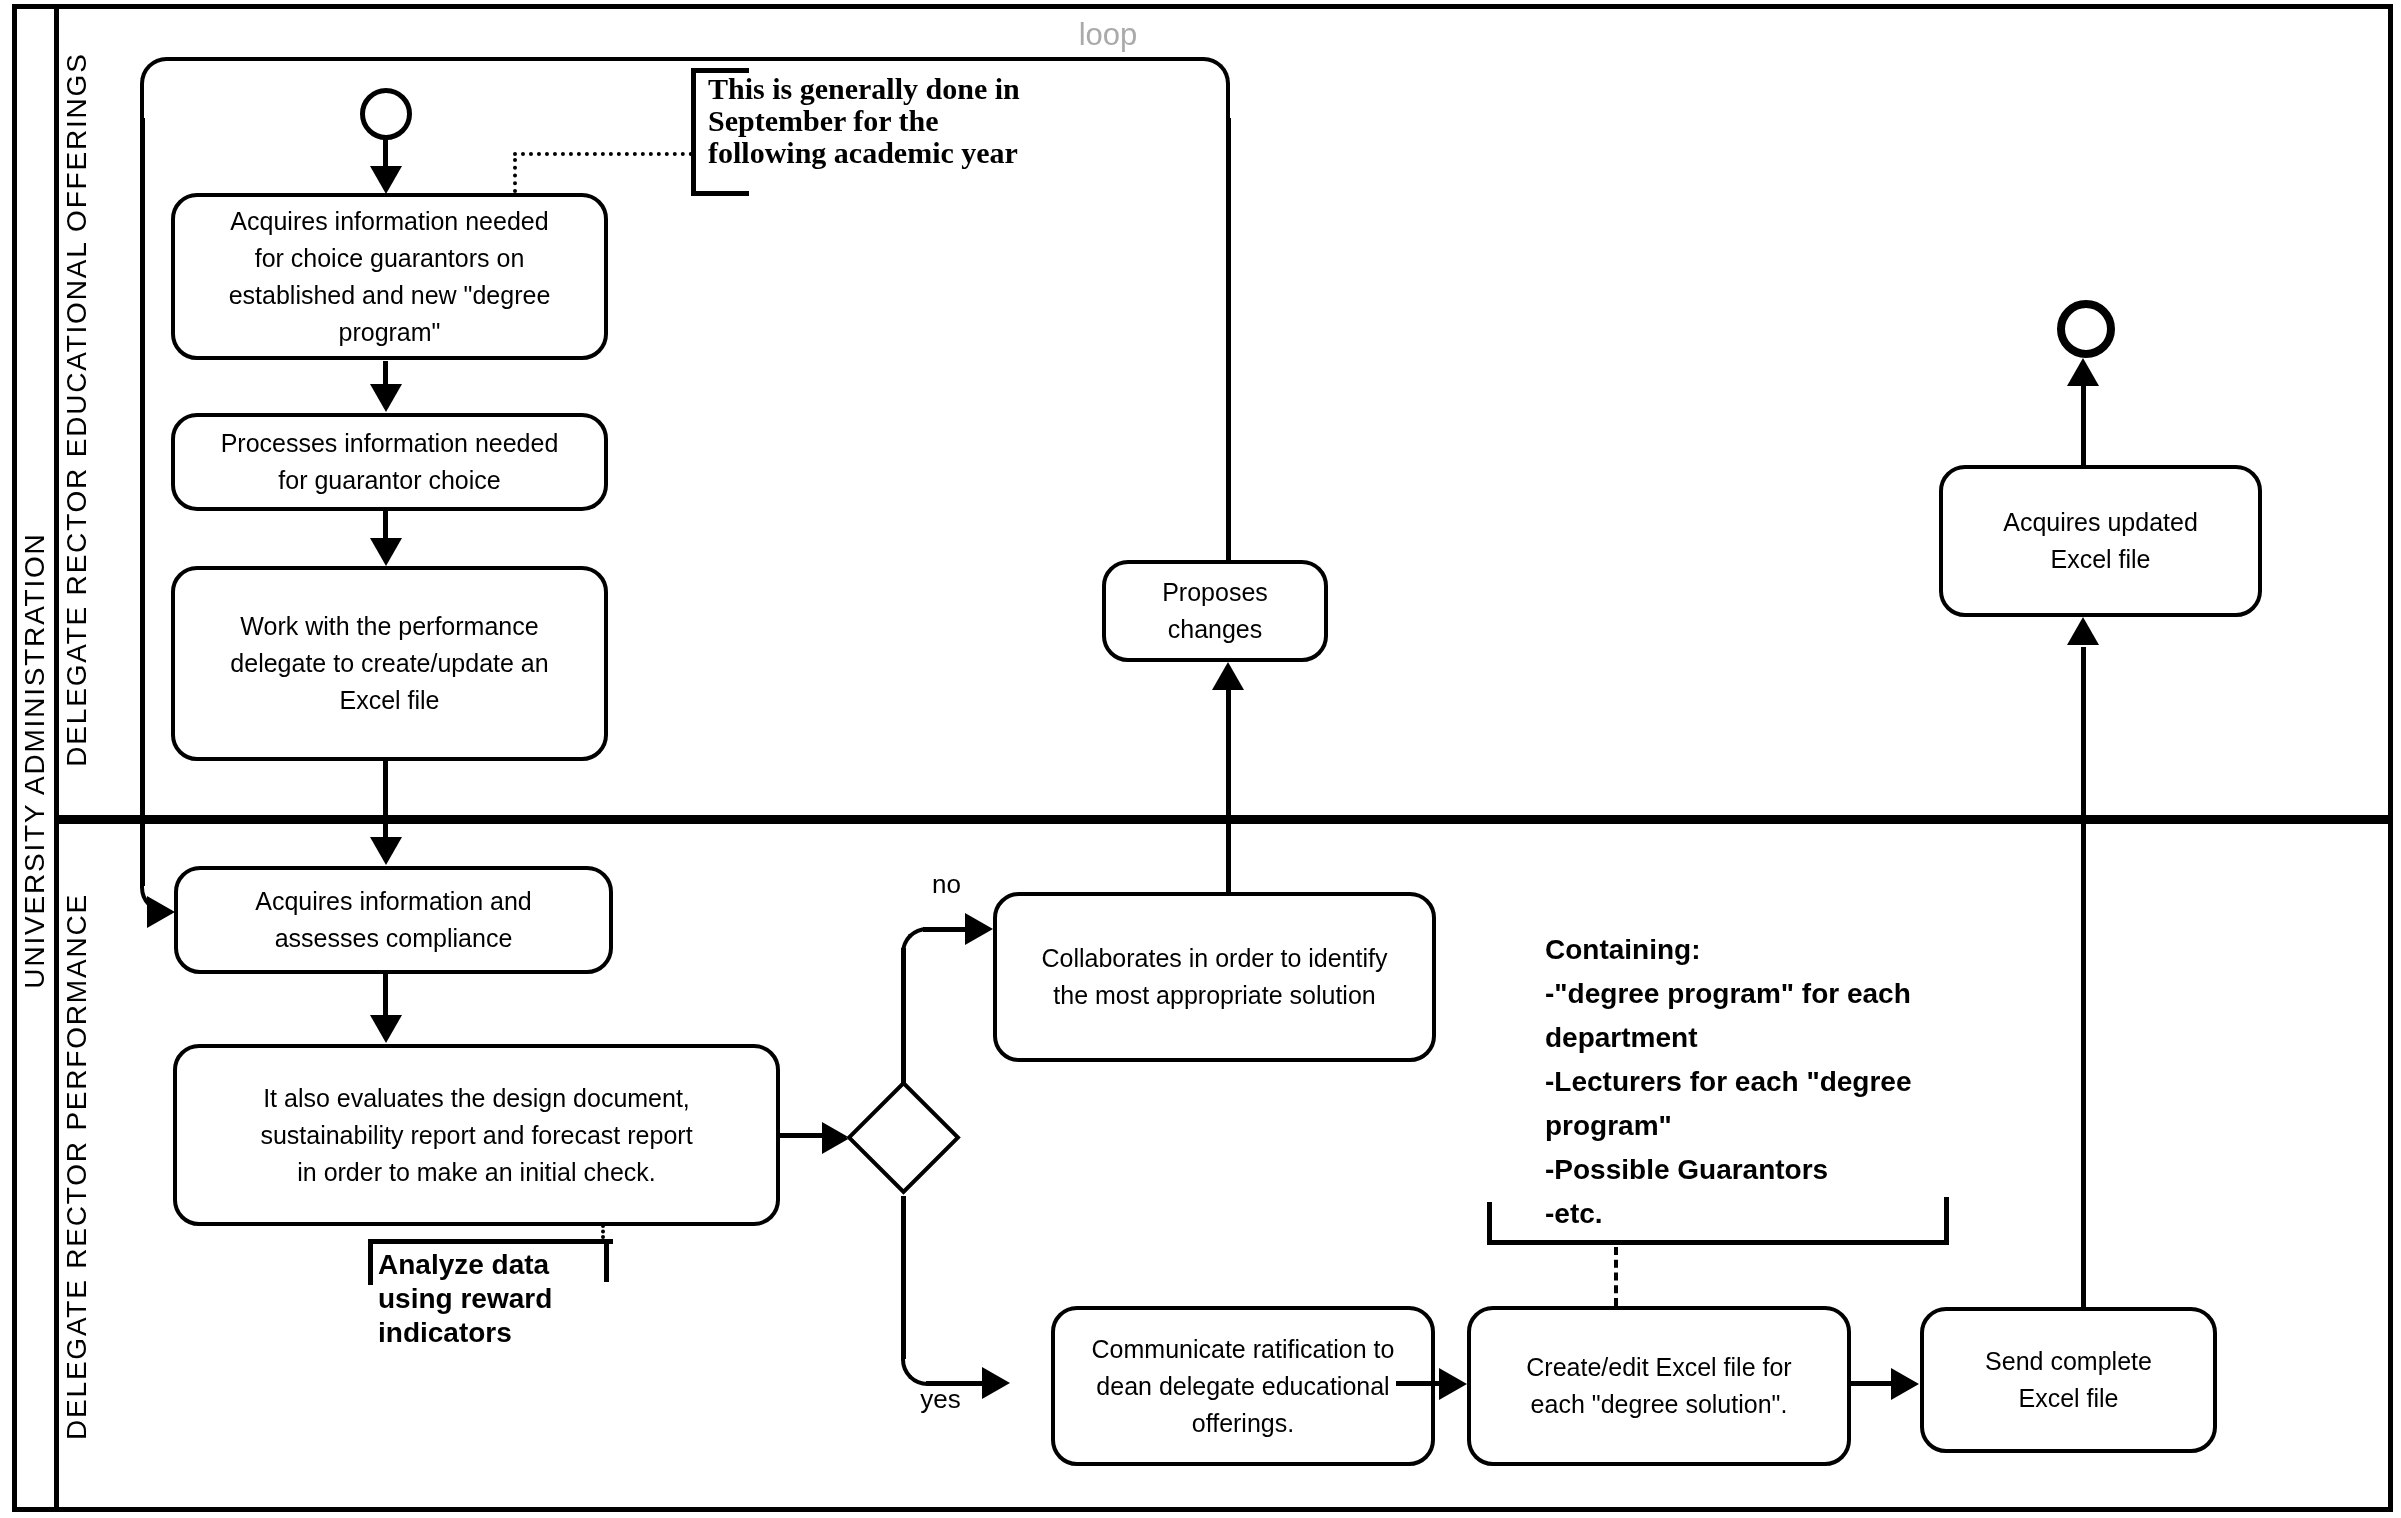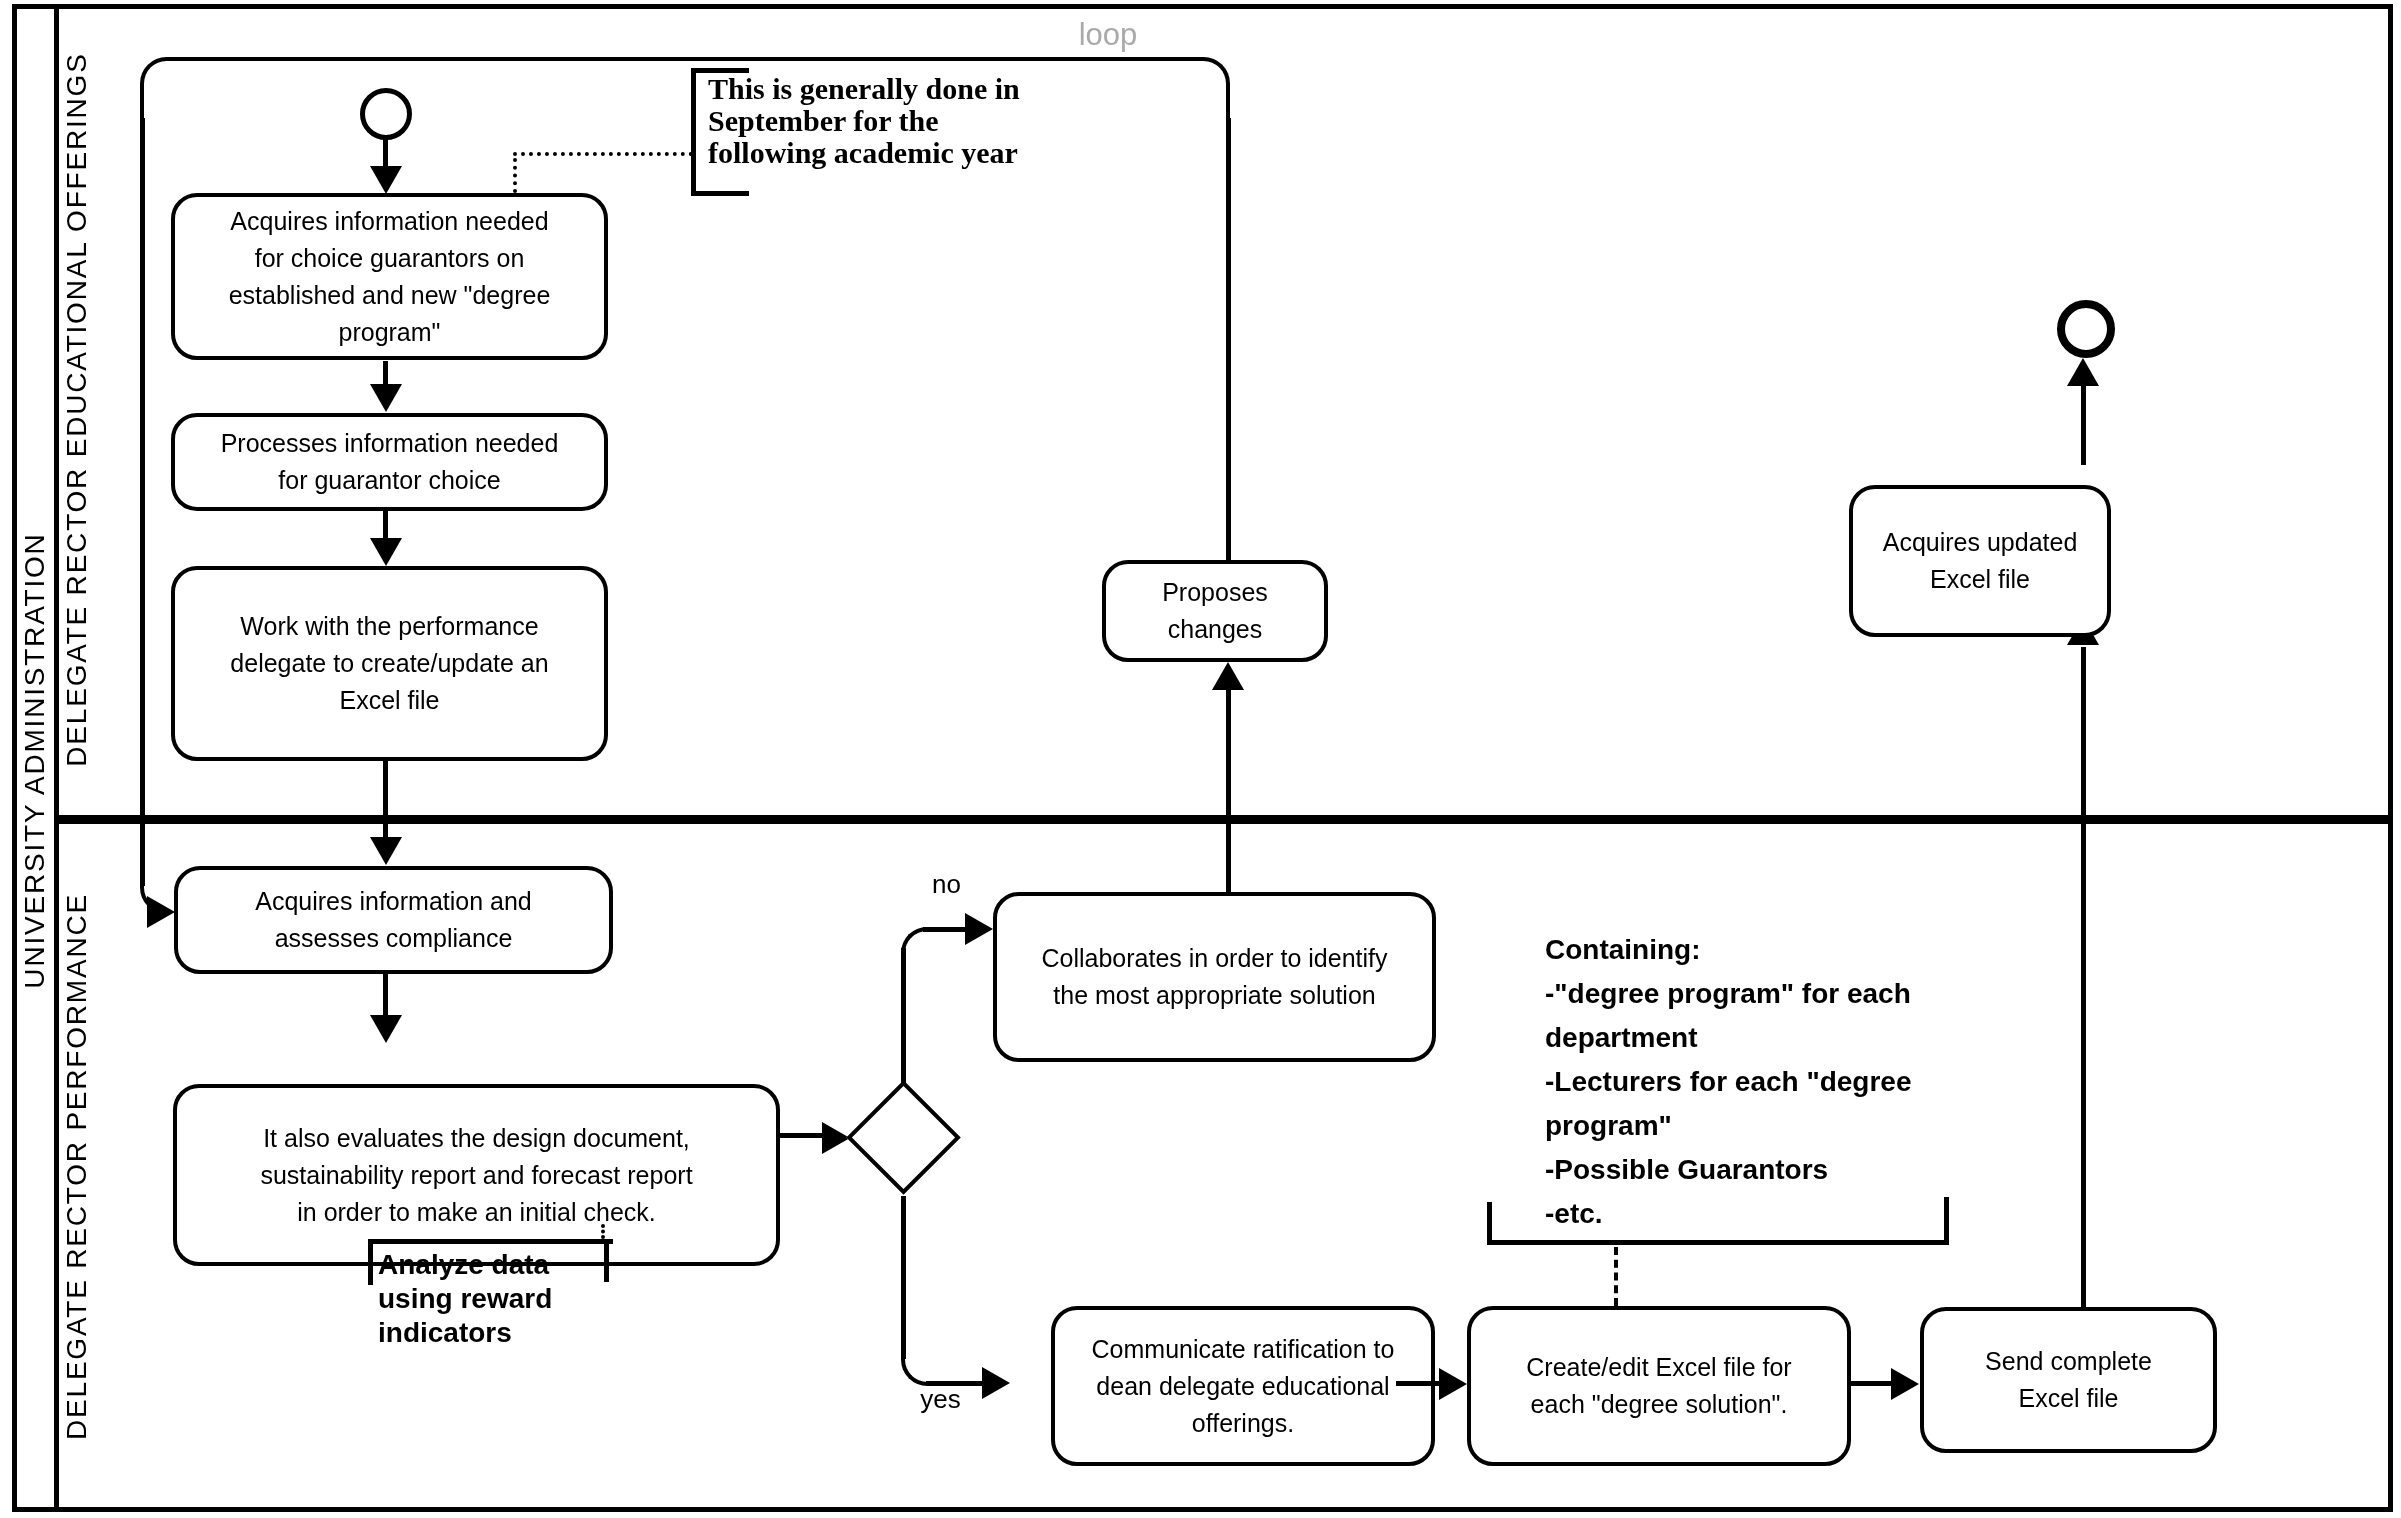--- a/index.html
+++ b/index.html
@@ -83,21 +83,21 @@
   <div class="note" style="left:708px; top:73px; width:401px; font-size:30px; line-height:32px;font-family:Liberation Serif, serif;">This is generally done in
 September for the
 following academic year</div>
 
   <div class="task" style="left:174px; top:866px; width:439px; height:108px;">Acquires information and
 assesses compliance</div>
 
   <div class="vline" style="left:383px; top:974px; height:44px;"></div>
   <div class="ah down" style="left:370px; top:1015px;"></div>
 
-  <div class="task" style="left:173px; top:1044px; width:607px; height:182px;margin-top:40px;">It also evaluates the design document,
+  <div class="task" style="left:173px; top:1044px; width:607px; height:182px;">It also evaluates the design document,
 sustainability report and forecast report
 in order to make an initial check.</div>
 
   <div class="hline" style="left:779px; top:1133px; width:45px;"></div>
   <div class="ah right" style="left:822px; top:1122px;"></div>
 
   <div class="gateway" style="left:863px; top:1097px;"></div>
 
 
   <div class="vline" style="left:901px; top:948px; height:136px;"></div>
@@ -133,21 +133,21 @@
 
   <div class="hline" style="left:1851px; top:1381px; width:42px;"></div>
   <div class="ah right" style="left:1891px; top:1368px;"></div>
 
   <div class="task" style="left:1920px; top:1307px; width:297px; height:146px;">Send complete
 Excel file</div>
 
   <div class="vline" style="left:2081px; top:647px; height:660px;"></div>
   <div class="ah up" style="left:2067px; top:617px;"></div>
 
-  <div class="task" style="left:1849px; top:465px; width:262px; height:152px;margin-top:20px;">Acquires updated
+  <div class="task" style="left:1939px; top:465px; width:323px; height:152px;">Acquires updated
 Excel file</div>
 
   <div class="vline" style="left:2081px; top:386px; height:79px;"></div>
   <div class="ah up" style="left:2067px; top:358px;"></div>
 
   <div class="event" style="left:2057px; top:300px; width:58px; height:58px; border:8.8px solid #000;"></div>
 
   <div class="note" style="left:1545px; top:928px; width:472px; font-size:28px; line-height:44px;">Containing:
 -"degree program" for each
 department

